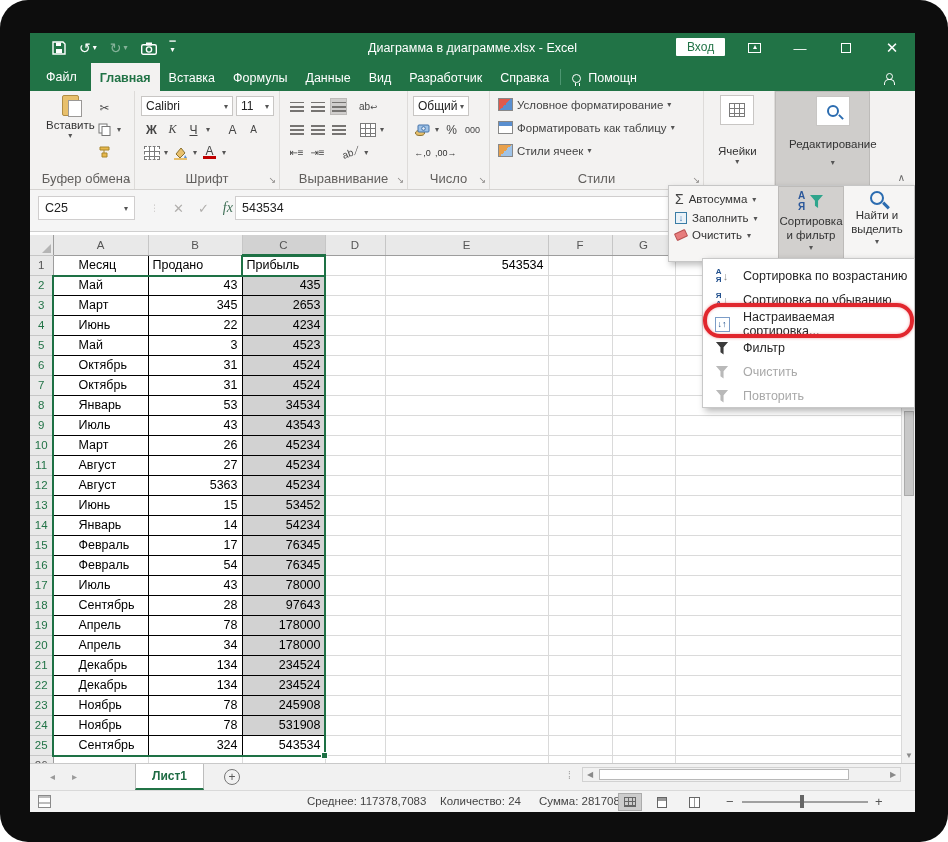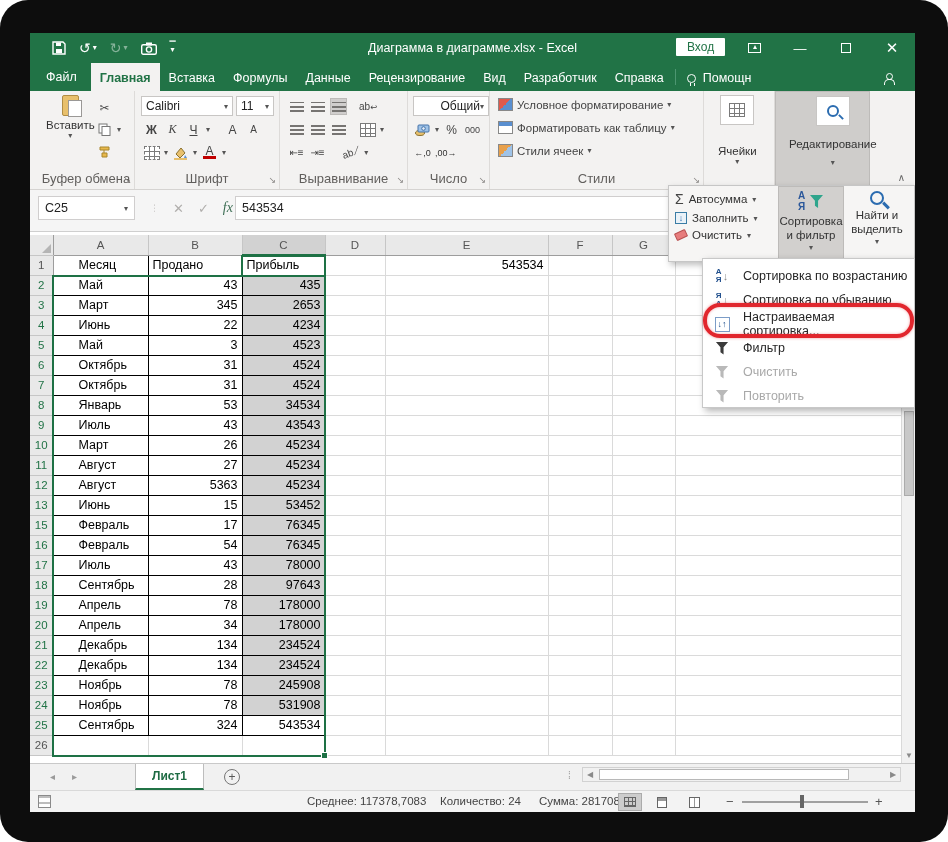--- a/index.html
+++ b/index.html
@@ -180,21 +180,20 @@
         <span class="winbtn" style="font-size:15px;">✕</span>
       </div>
     </div>
 
     <div class="tabrow">
       <span class="rtab file">Файл</span>
       <span class="rtab active">Главная</span>
       <span class="rtab">Вставка</span>
       <span class="rtab">Формулы</span>
       <span class="rtab">Данные</span>
-      <span class="rtab">Рецензирование</span>
       <span class="rtab">Вид</span>
       <span class="rtab">Разработчик</span>
       <span class="rtab">Справка</span>
       <span class="tabsep"></span>
       <span class="rtab">
           <span class="bulb"></span>
           <span>Помощн</span>
         </span>
       <span class="tabspacer"></span>
       <span class="rtab" style="margin-right:6px;">
@@ -313,21 +312,21 @@
           <span class="ibox" style="font-size:10px;">⇥≡</span>
           <span style="width:8px;"></span>
           <span class="ibox" style="font-size:10px;transform:rotate(-20deg);"><span>ab</span>⟋</span>
             <span class="chev">▾</span>
         </div>
         <div class="glabel">Выравнивание</div>
         <span class="launch">↘</span>
       </div>
 
       <div class="rgroup" style="left:378px;width:82px;">
-        <div class="combo" style="position:absolute;left:5px;top:5px;width:76px;justify-content:flex-end;">
+        <div class="combo" style="position:absolute;left:5px;top:5px;width:56px;">
             <span>Общий</span>
             <span class="chev">▾</span>
           </div>
         <div class="rrow" style="left:6px;top:30px;">
           <span class="ibox">
               <svg width="15" height="12" viewBox="0 0 15 12">
                 <ellipse cx="5" cy="9" rx="4.5" ry="2.5" fill="#e8c06c" stroke="#8a7130"></ellipse>
                 <rect x="3" y="1" width="11" height="7" rx="1" fill="#9fc3e8" stroke="#4472a8"></rect>
                 <circle cx="8.5" cy="4.5" r="1.8" fill="#e6eef8" stroke="#4472a8"></circle>
               </svg>
@@ -560,20 +559,31 @@
               <td class=""></td>
               <td class=""></td>
               <td class=""></td>
               <td class=""></td>
             </tr>
             <tr>
               <th class="rh rhsel">13</th>
               <td class="tb">Июнь</td>
               <td class="tb num">15</td>
               <td class="tb num shade">53452</td>
+              <td class=""></td>
+              <td class=""></td>
+              <td class=""></td>
+              <td class=""></td>
+              <td class=""></td>
+            </tr>
+            <tr>
+              <th class="rh rhsel">14</th>
+              <td class="tb">Январь</td>
+              <td class="tb num">14</td>
+              <td class="tb num shade">54234</td>
               <td class=""></td>
               <td class=""></td>
               <td class=""></td>
               <td class=""></td>
               <td class=""></td>
             </tr>
             <tr>
               <th class="rh rhsel">15</th>
               <td class="tb">Февраль</td>
               <td class="tb num">17</td>

